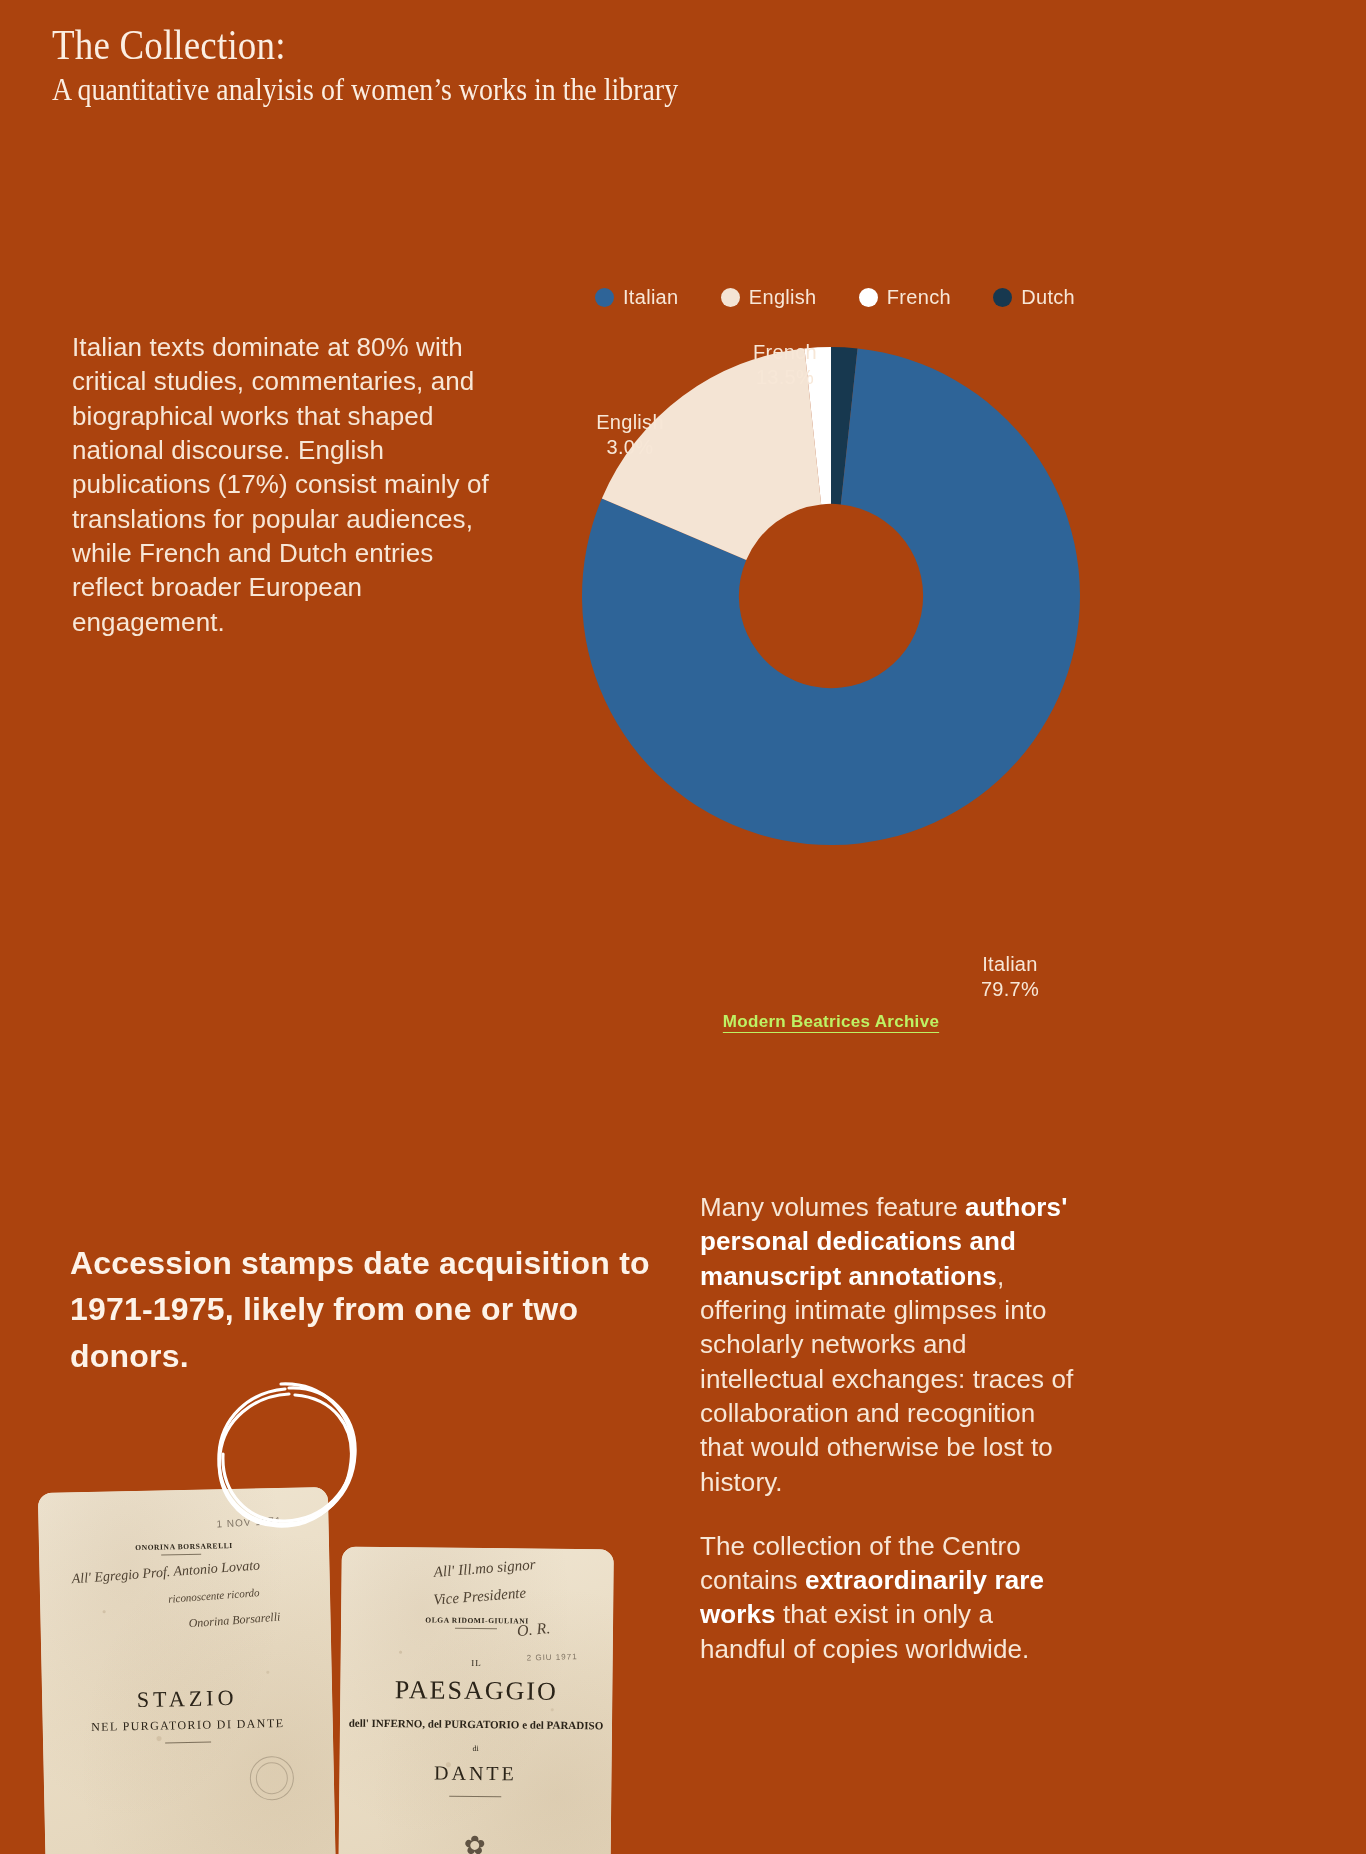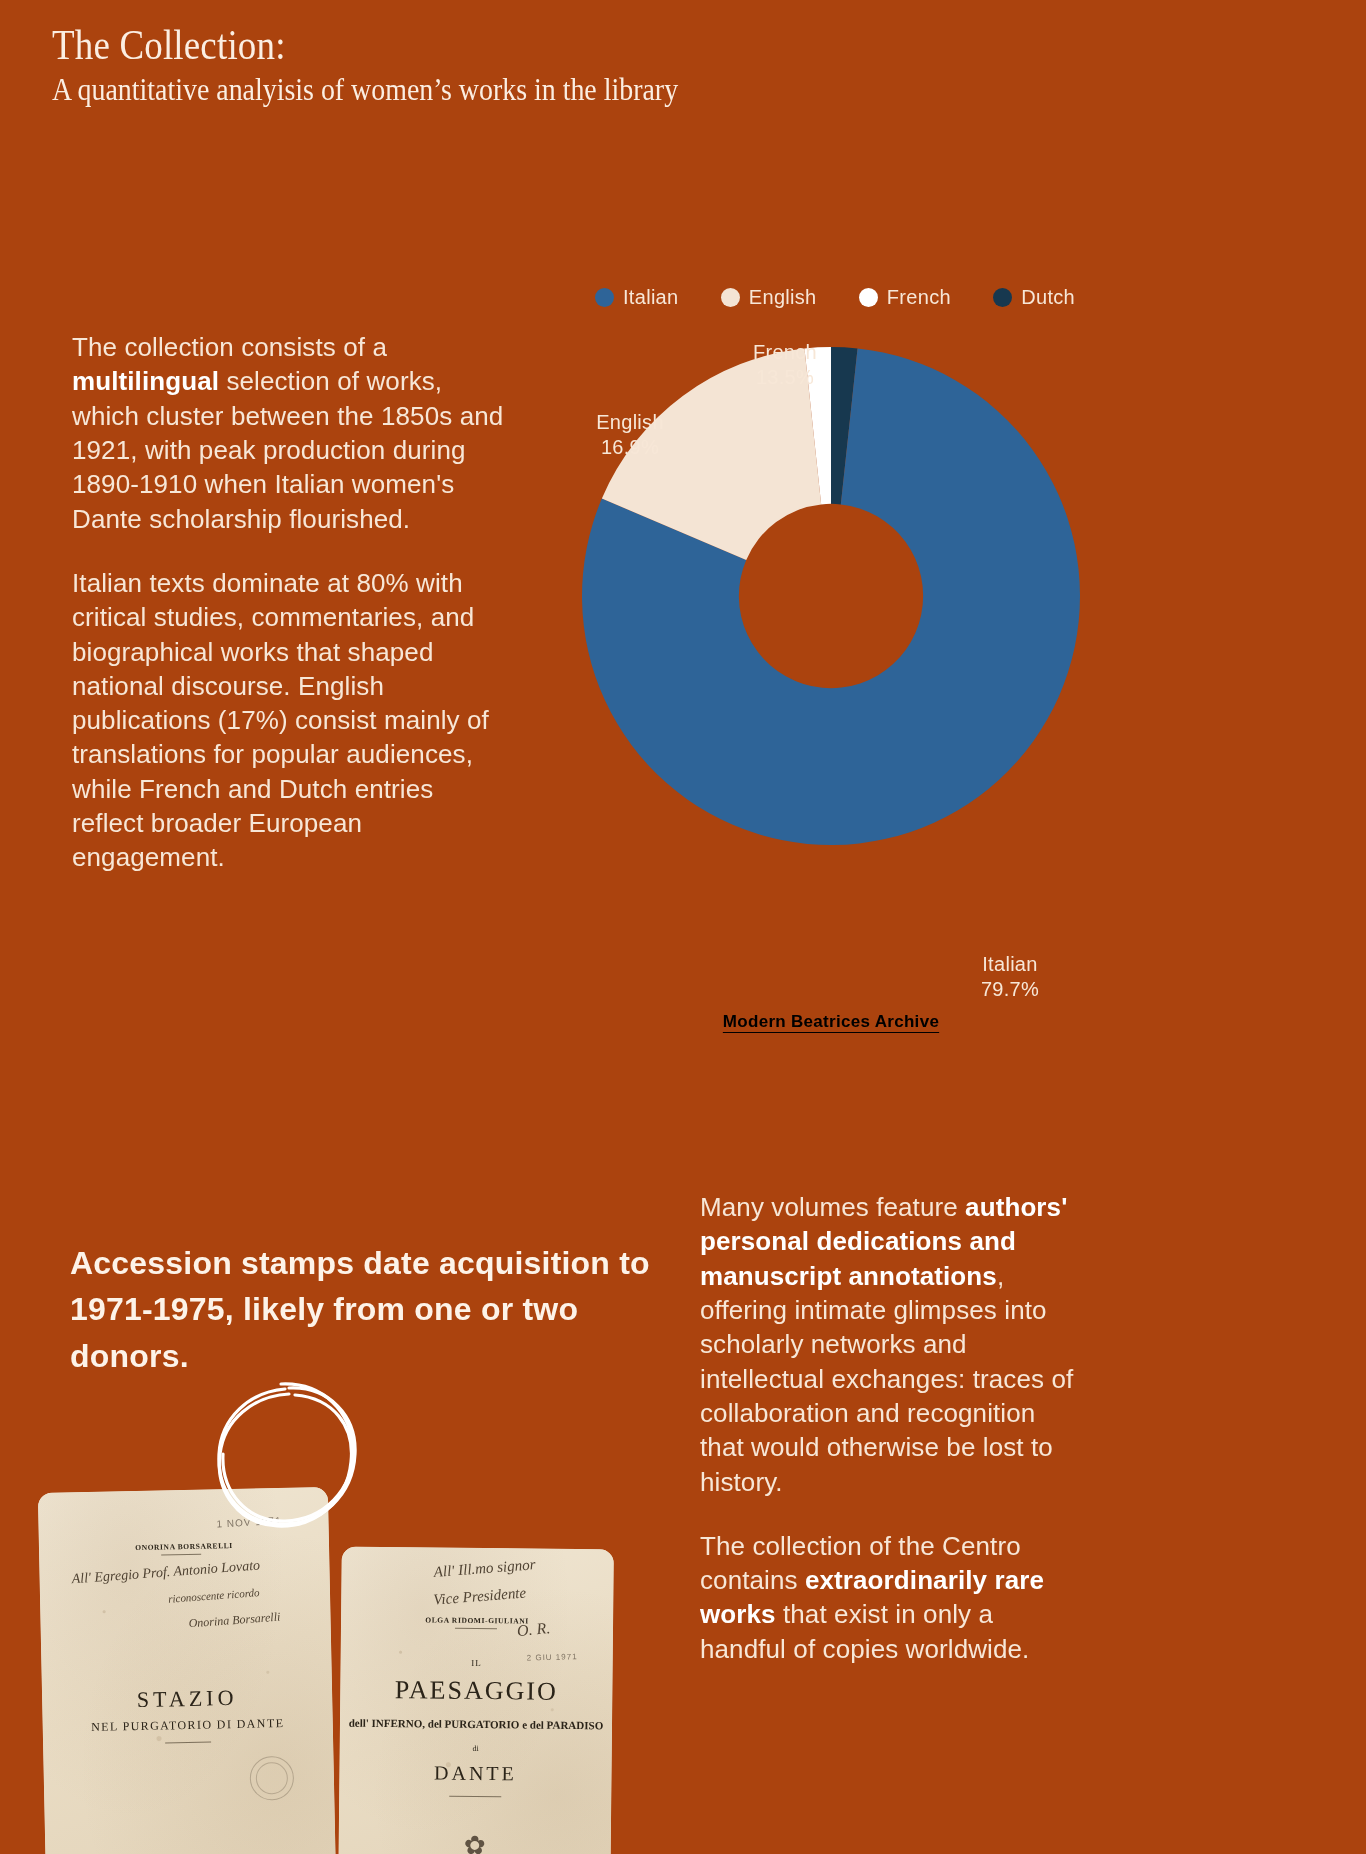--- a/index.html
+++ b/index.html
@@ -44,21 +44,21 @@
   #chart-wrap{position:absolute;left:575px;top:340px;width:512px;height:512px;}
   #donut-svg{display:block;width:512px;height:512px;}
 
   .slice-label{position:absolute;color:#f7e7d7;font-size:20px;line-height:1.26;text-align:center;letter-spacing:.3px;}
   #label-french{left:735px;top:340px;width:100px;}
   #label-english{left:575px;top:410px;width:110px;}
   #label-italian{left:955px;top:952px;width:110px;}
 
   #chart-source{
     position:absolute;left:575px;top:1012px;width:512px;text-align:center;
-    color:#000000;font-size:17px;font-weight:600;letter-spacing:.3px;
+    color:#bef264;font-size:17px;font-weight:600;letter-spacing:.3px;
     text-decoration:underline;text-underline-offset:5px;
   }
 
   
   #accession-note{
     position:absolute;left:70px;top:1240px;width:580px;
     color:#fdf3e8;font-size:32px;line-height:1.45;font-weight:700;letter-spacing:.2px;
   }
 
   
@@ -116,21 +116,20 @@
 </style>
 </head>
 <body>
 
 <div id="header">
   <div id="title">The Collection:</div>
   <div id="subtitle">A quantitative analyisis of women’s works in the library</div>
 </div>
 
 <div id="left-copy">
-  <p class="para"><span>The collection consists of a </span><b>multilingual</b><span> selection of works, which cluster between the 1850s and 1921, with peak production during 1890-1910 when Italian women's Dante scholarship flourished.</span></p>
   <p class="para">Italian texts dominate at 80% with critical studies, commentaries, and biographical works that shaped national discourse. English publications (17%) consist mainly of translations for popular audiences, while French and Dutch entries reflect broader European engagement.</p>
 </div>
 
 <div id="legend">
   <div class="legend-item">
     <span class="legend-dot" style="background:#2e6498"></span>
     <span class="legend-label">Italian</span>
   </div>
   <div class="legend-item">
     <span class="legend-dot" style="background:#f4e4d4"></span>
@@ -156,21 +155,21 @@
       </g>
   </svg>
 </div>
 
 <div class="slice-label" id="label-french">
   <div>French</div>
   <div>13.5%</div>
 </div>
 <div class="slice-label" id="label-english">
   <div>English</div>
-  <div>16.9%</div>
+  <div>3.0%</div>
 </div>
 <div class="slice-label" id="label-italian">
   <div>Italian</div>
   <div>79.7%</div>
 </div>
 
 <div id="chart-source">Modern Beatrices Archive</div>
 
 <div id="accession-note">  Accession stamps date acquisition to 1971-1975, likely from one or two donors.</div>
 

